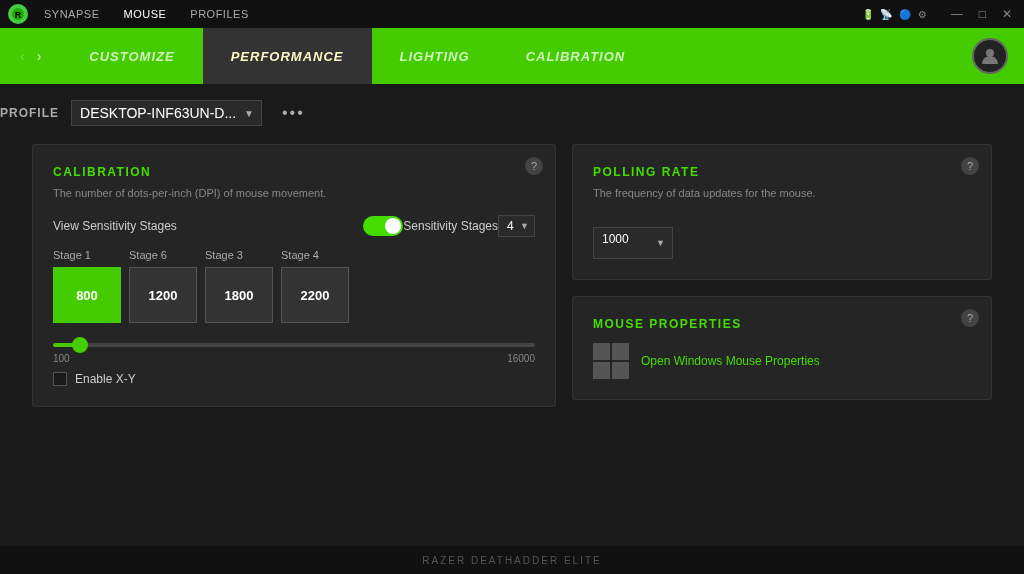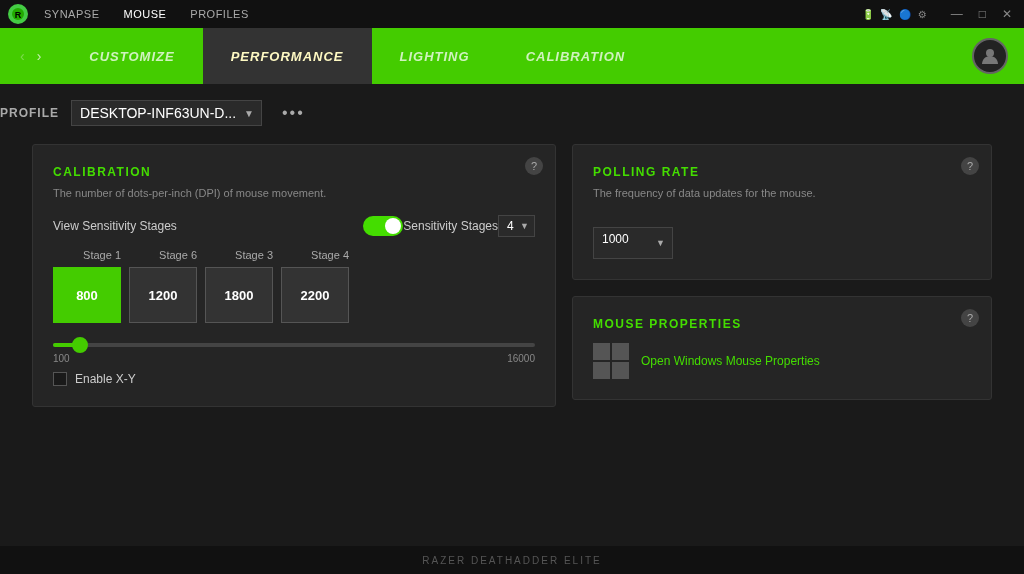--- a/index.html
+++ b/index.html
@@ -301,21 +301,21 @@
 
     
     .stages-container {
       display: flex;
       gap: 8px;
       margin-bottom: 20px;
     }
     .stage-box {
       display: flex;
       flex-direction: column;
-      align-items: flex-end;
+      align-items: flex-start;
       gap: 6px;
     }
     .stage-label {
       font-size: 11px;
       color: #aaa;
     }
     .stage-input-wrapper {
       width: 68px;
       height: 56px;
       background: #333;

